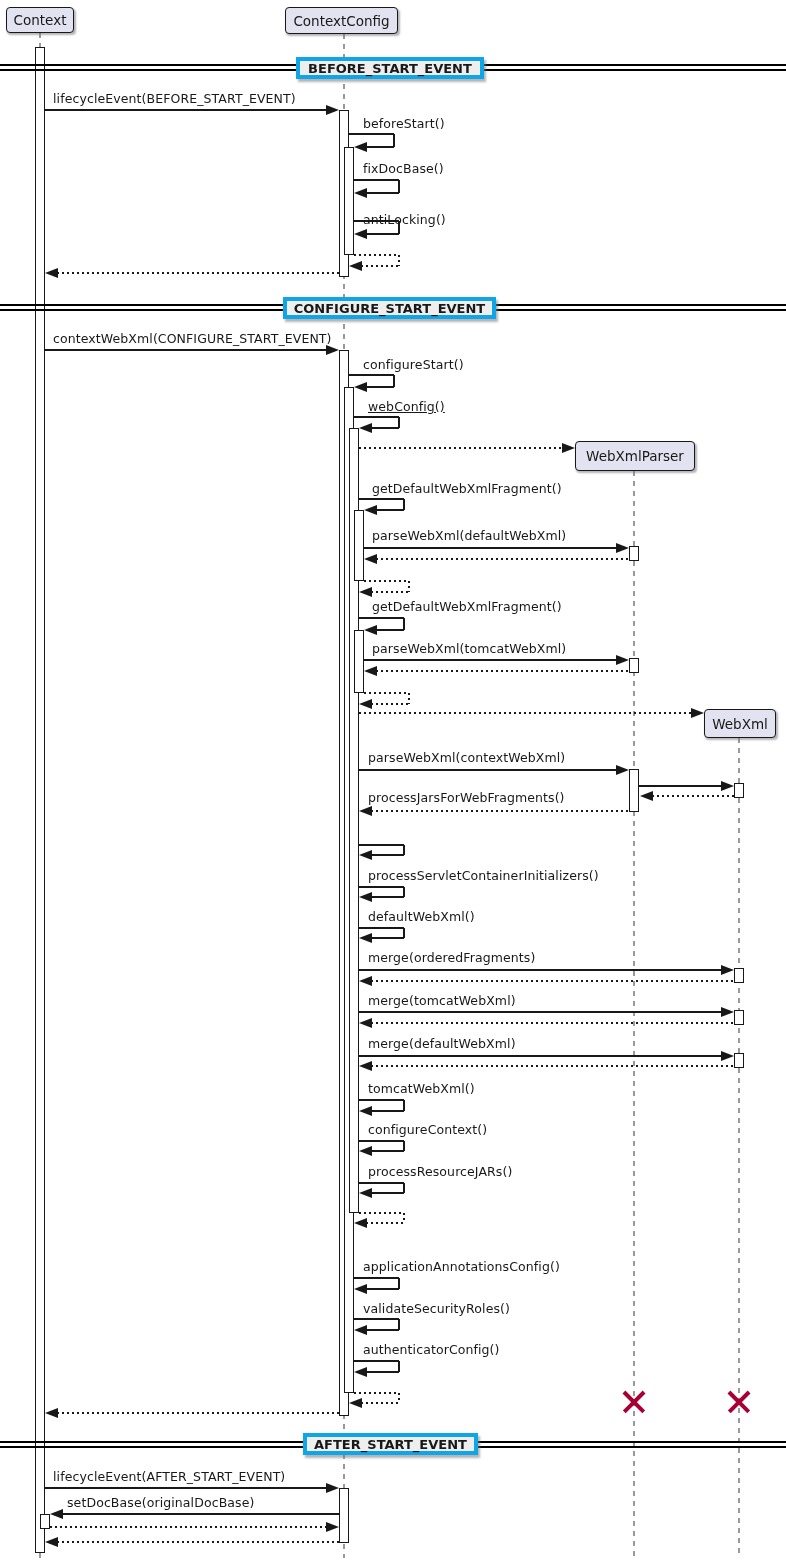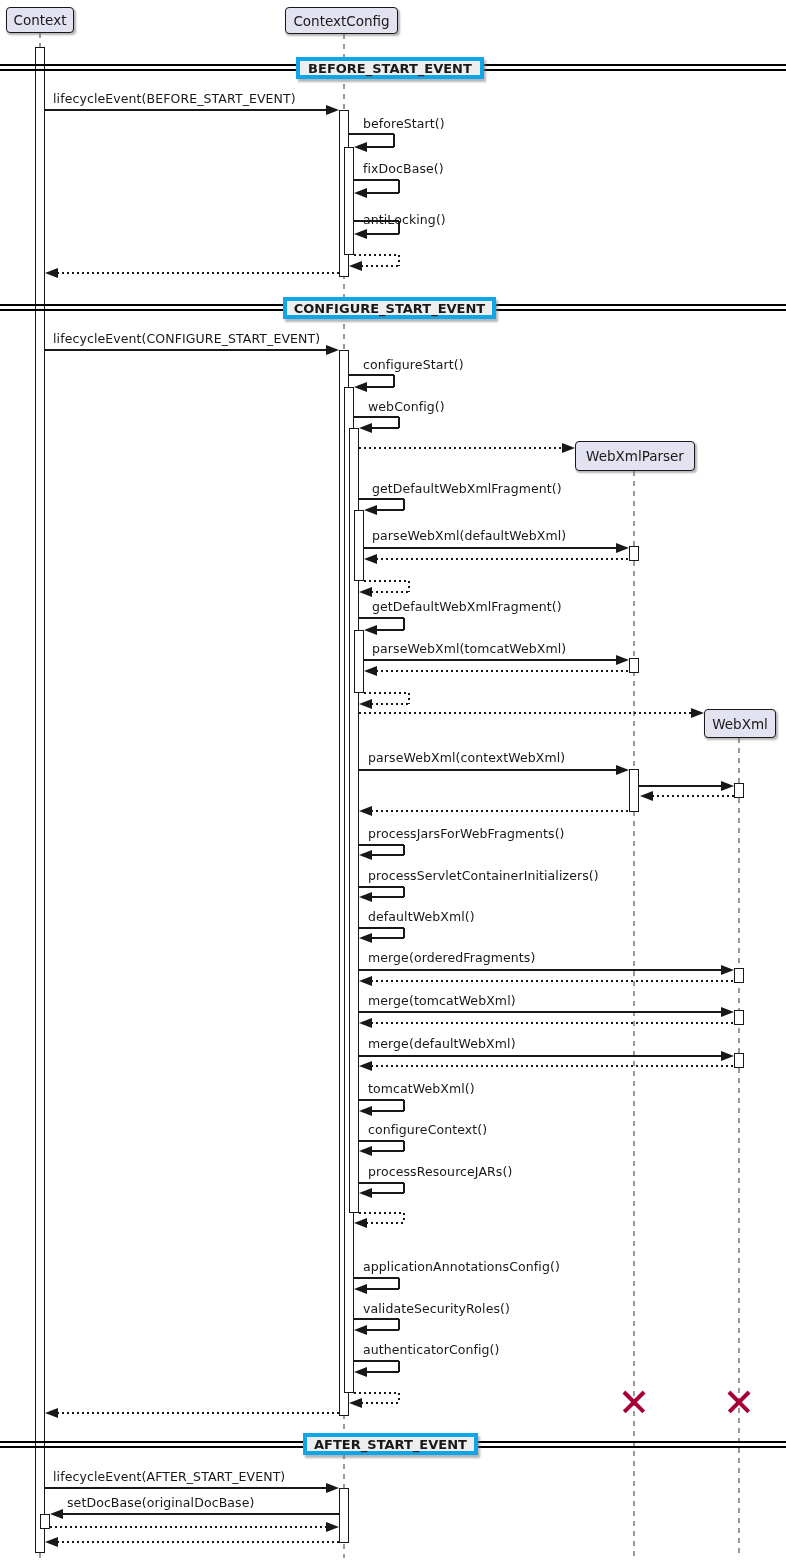--- a/index.html
+++ b/index.html
@@ -84,31 +84,31 @@
     <div class="ah l" style="top: 228.5px; left: 354px;"></div>
     <div class="mlabel" style="left: 363px; top: 212px;">antiLocking()</div>
     <div class="hl ln-dot" style="left: 354px; top: 254px; width: 45px;"></div>
     <div class="vl ln-dot" style="left: 398px; top: 255px; width: 1.5px; height: 11px;"></div>
     <div class="hl ln-dot" style="left: 361px; top: 265px; width: 38px;"></div>
     <div class="ah l" style="top: 260.5px; left: 349px;"></div>
     <div class="hl ln-dot" style="left: 57px; top: 272px; width: 282px;"></div>
     <div class="ah l" style="top: 267.5px; left: 45px;"></div>
     <div class="hl ln-solid" style="left: 45px; top: 349px; width: 282px;"></div>
     <div class="ah r" style="top: 344.5px; left: 326px;"></div>
-    <div class="mlabel" style="left: 53px; top: 331px;">lifecycleEvent(CONFIGURE_START_EVENT)</div>
+    <div class="mlabel" style="left: 53px; top: 331px;">contextWebXml(CONFIGURE_START_EVENT)</div>
     <div class="hl ln-solid" style="left: 349px; top: 374px; width: 45px;"></div>
     <div class="vl ln-solid" style="left: 393px; top: 375px; width: 1.5px; height: 12px;"></div>
     <div class="hl ln-solid" style="left: 366px; top: 386px; width: 28px;"></div>
     <div class="ah l" style="top: 381.5px; left: 354px;"></div>
     <div class="mlabel" style="left: 363px; top: 357px;">configureStart()</div>
     <div class="hl ln-solid" style="left: 354px; top: 416px; width: 45px;"></div>
     <div class="vl ln-solid" style="left: 398px; top: 417px; width: 1.5px; height: 11px;"></div>
     <div class="hl ln-solid" style="left: 371px; top: 427px; width: 28px;"></div>
     <div class="ah l" style="top: 422.5px; left: 359px;"></div>
-    <div class="mlabel" style="left: 368px; top: 399px;">webConfig()</div>
+    <div class="mlabel" style="left: 368px; top: 399px; text-decoration: underline;">webConfig()</div>
     <div class="hl ln-dot" style="left: 359px; top: 447px; width: 204px;"></div>
     <div class="ah r" style="top: 442.5px; left: 562px;"></div>
     <div class="hl ln-solid" style="left: 359px; top: 498px; width: 45px;"></div>
     <div class="vl ln-solid" style="left: 403px; top: 499px; width: 1.5px; height: 11px;"></div>
     <div class="hl ln-solid" style="left: 376px; top: 509px; width: 28px;"></div>
     <div class="ah l" style="top: 504.5px; left: 364px;"></div>
     <div class="mlabel" style="left: 372px; top: 481px;">getDefaultWebXmlFragment()</div>
     <div class="hl ln-solid" style="left: 364px; top: 547px; width: 253px;"></div>
     <div class="ah r" style="top: 542.5px; left: 616px;"></div>
     <div class="mlabel" style="left: 372px; top: 528px;">parseWebXml(defaultWebXml)</div>
@@ -140,21 +140,21 @@
     <div class="hl ln-solid" style="left: 639px; top: 785px; width: 83px;"></div>
     <div class="ah r" style="top: 780.5px; left: 721px;"></div>
     <div class="hl ln-dot" style="left: 652px; top: 795px; width: 82px;"></div>
     <div class="ah l" style="top: 790.5px; left: 640px;"></div>
     <div class="hl ln-dot" style="left: 371px; top: 810px; width: 258px;"></div>
     <div class="ah l" style="top: 805.5px; left: 359px;"></div>
     <div class="hl ln-solid" style="left: 359px; top: 844px; width: 45px;"></div>
     <div class="vl ln-solid" style="left: 403px; top: 845px; width: 1.5px; height: 10px;"></div>
     <div class="hl ln-solid" style="left: 371px; top: 854px; width: 33px;"></div>
     <div class="ah l" style="top: 849.5px; left: 359px;"></div>
-    <div class="mlabel" style="left: 368px; top: 826px; text-align: right;">processJarsForWebFragments()</div>
+    <div class="mlabel" style="left: 368px; top: 790px; text-align: right;">processJarsForWebFragments()</div>
     <div class="hl ln-solid" style="left: 359px; top: 886px; width: 45px;"></div>
     <div class="vl ln-solid" style="left: 403px; top: 887px; width: 1.5px; height: 10px;"></div>
     <div class="hl ln-solid" style="left: 371px; top: 896px; width: 33px;"></div>
     <div class="ah l" style="top: 891.5px; left: 359px;"></div>
     <div class="mlabel" style="left: 368px; top: 868px;">processServletContainerInitializers()</div>
     <div class="hl ln-solid" style="left: 359px; top: 927px; width: 45px;"></div>
     <div class="vl ln-solid" style="left: 403px; top: 928px; width: 1.5px; height: 10px;"></div>
     <div class="hl ln-solid" style="left: 371px; top: 937px; width: 33px;"></div>
     <div class="ah l" style="top: 932.5px; left: 359px;"></div>
     <div class="mlabel" style="left: 368px; top: 909px;">defaultWebXml()</div>

